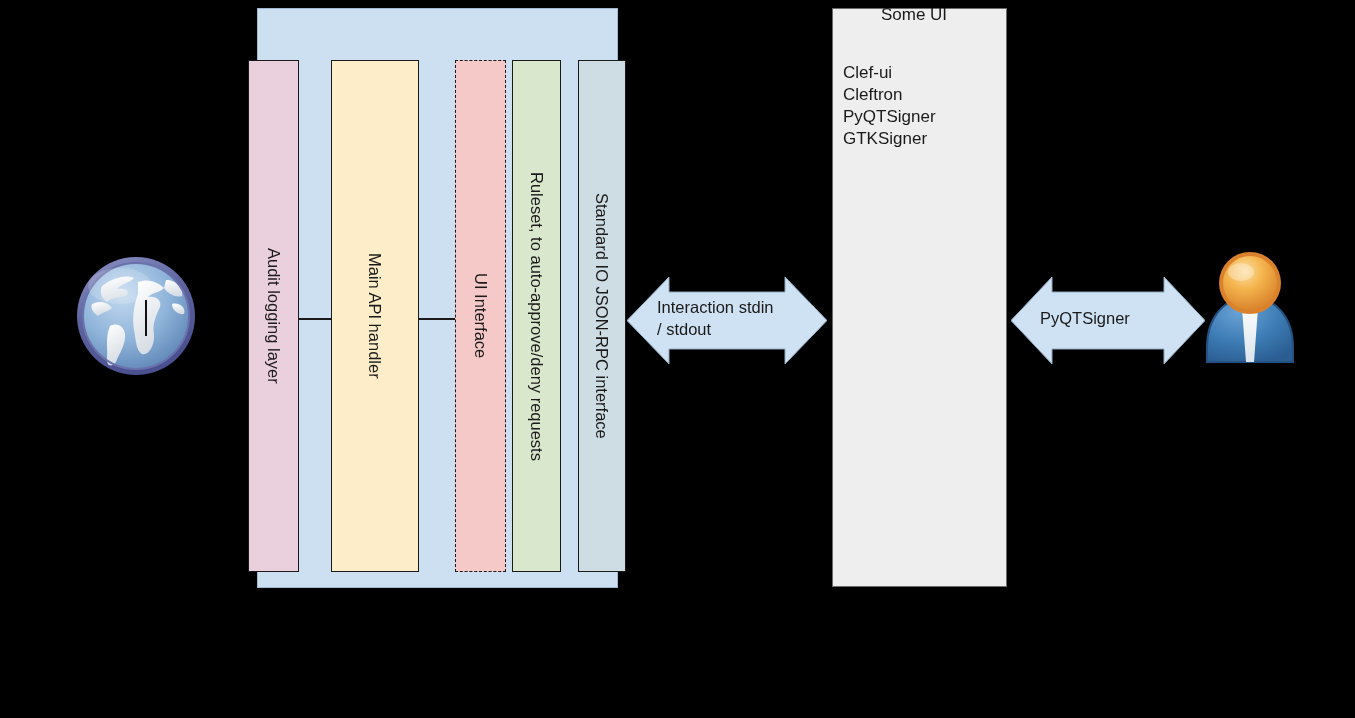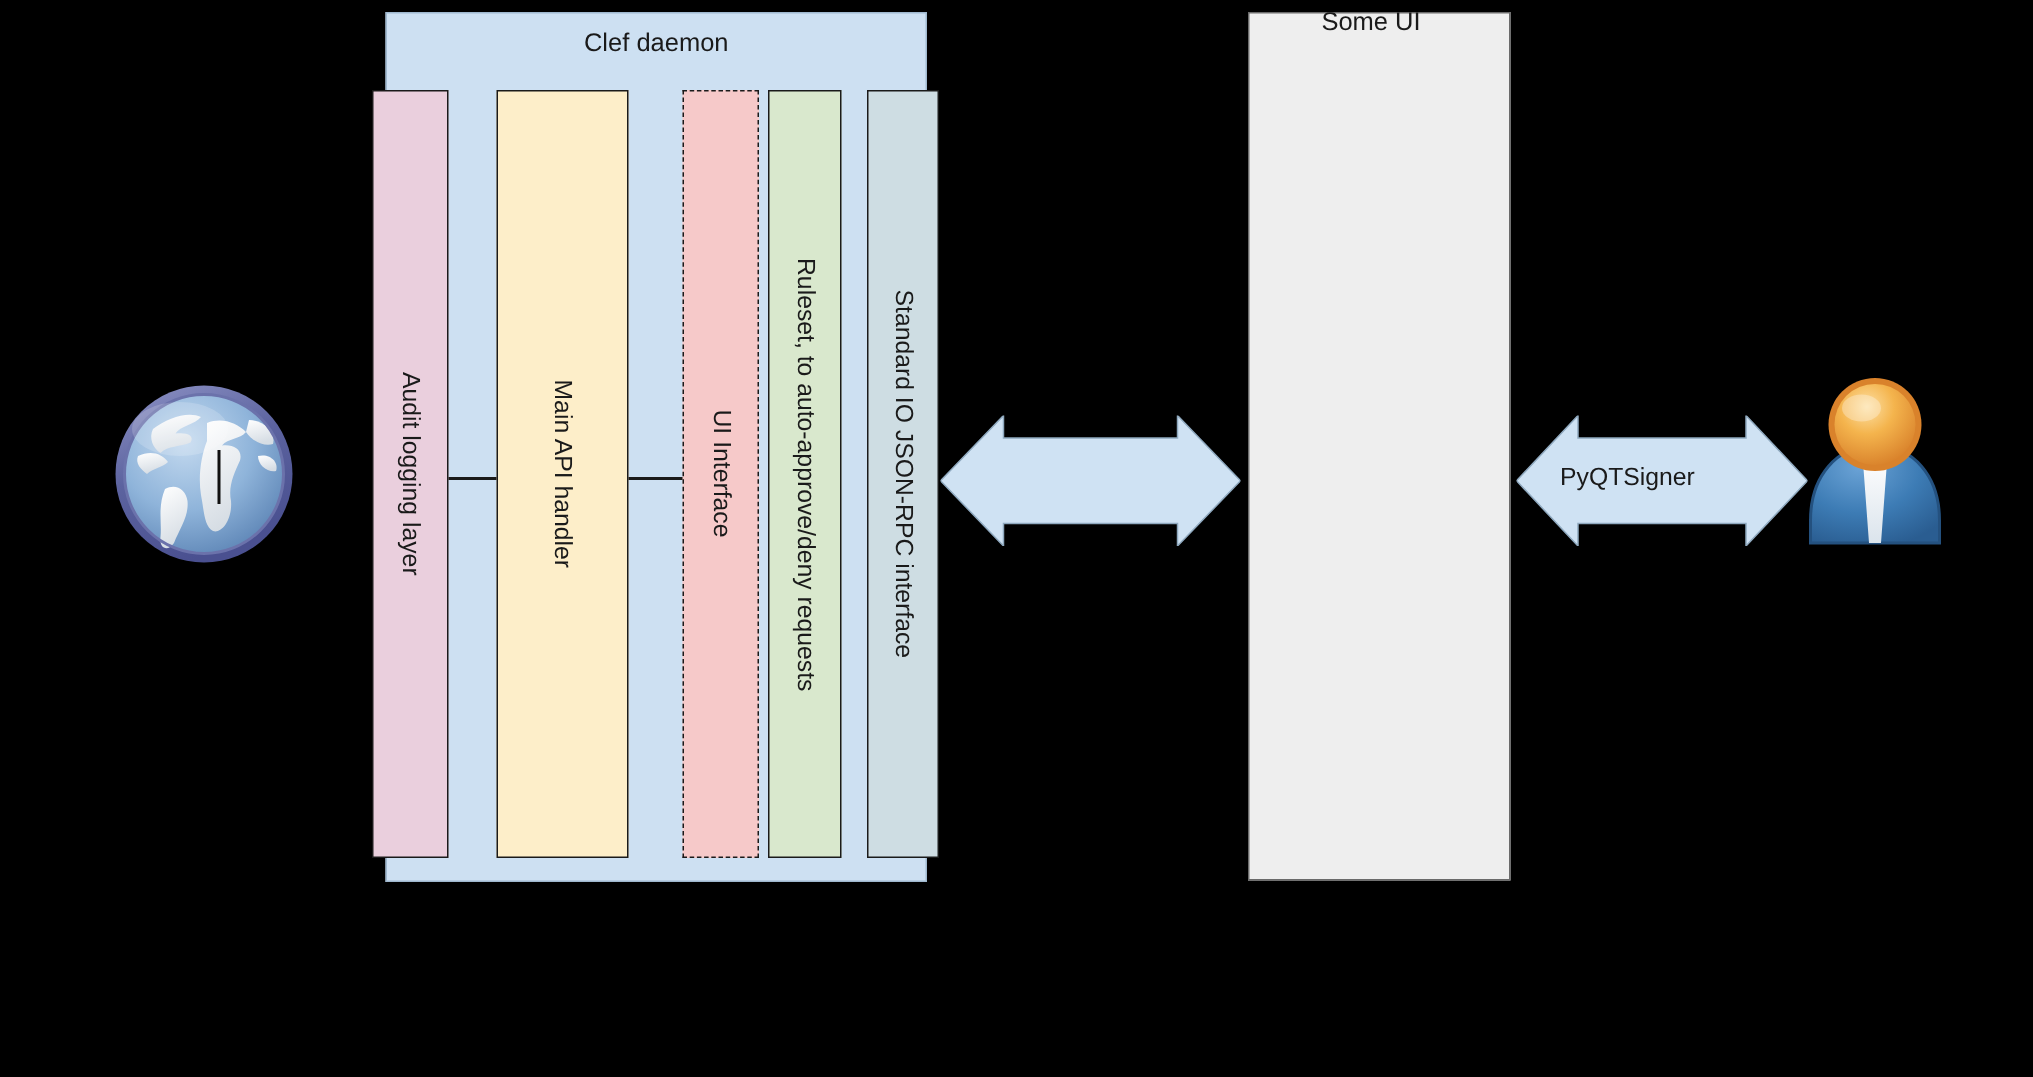--- a/index.html
+++ b/index.html
@@ -174,21 +174,20 @@
 
       <path d="M94 28 C104 28 112 36 110 44 C104 46 96 42 92 36 Z" fill="url(#landG)"></path>
       <path d="M100 52 C108 50 114 56 112 62 C106 63 100 58 100 52 Z" fill="url(#landG)"></path>
       <circle cx="64" cy="64" r="53" fill="none" stroke="#6b72ab" stroke-width="2"></circle>
       <ellipse cx="48" cy="34" rx="32" ry="18" fill="#ffffff" opacity="0.18"></ellipse>
     </svg>
   </div>
   <div class="tick-line"></div>
 
   <div class="daemon-box"></div>
-  <div class="daemon-title">Clef daemon</div>
 
   <div class="connector conn-1"></div>
   <div class="connector conn-2"></div>
 
   <div class="col col-audit">
     <span class="vlabel">Audit logging layer</span>
   </div>
 
   <div class="col col-api">
     <span class="vlabel">Main API handler</span>
@@ -204,23 +203,31 @@
 
   <div class="col col-stdio">
     <span class="vlabel">Standard IO JSON-RPC interface</span>
   </div>
 
   <div class="arrow-wrap" style="left:627px; top:277px; width:200px; height:87px;">
     <svg class="arrow-svg" width="200" height="87" viewBox="0 0 200 87">
       <polygon points="0,43.5 42,0 42,15 158,15 158,0 200,43.5 158,87 158,72 42,72 42,87" fill="#cfe2f3" stroke="#8fa9bf" stroke-width="1"></polygon>
     </svg>
   </div>
+  <div class="arrow-label" style="left:657px; top:296px; width:160px;">Interaction stdin
+/ stdout</div>
 
   <div class="ui-box"></div>
   <div class="ui-title">Some UI</div>
+  <div class="ui-list">
+    <div>Clef-ui</div>
+    <div>Cleftron</div>
+    <div>PyQTSigner</div>
+    <div>GTKSigner</div>
+  </div>
 
   <div class="arrow-wrap" style="left:1011px; top:277px; width:194px; height:87px;">
     <svg class="arrow-svg" width="194" height="87" viewBox="0 0 194 87">
       <polygon points="0,43.5 41,0 41,15 153,15 153,0 194,43.5 153,87 153,72 41,72 41,87" fill="#cfe2f3" stroke="#8fa9bf" stroke-width="1"></polygon>
     </svg>
   </div>
   <div class="arrow-label" style="left:1040px; top:307px; width:140px;">PyQTSigner</div>
 
   <div class="icon" style="left:1200px; top:250px; width:100px; height:115px;">
     <svg width="100" height="115" viewBox="0 0 100 115">

